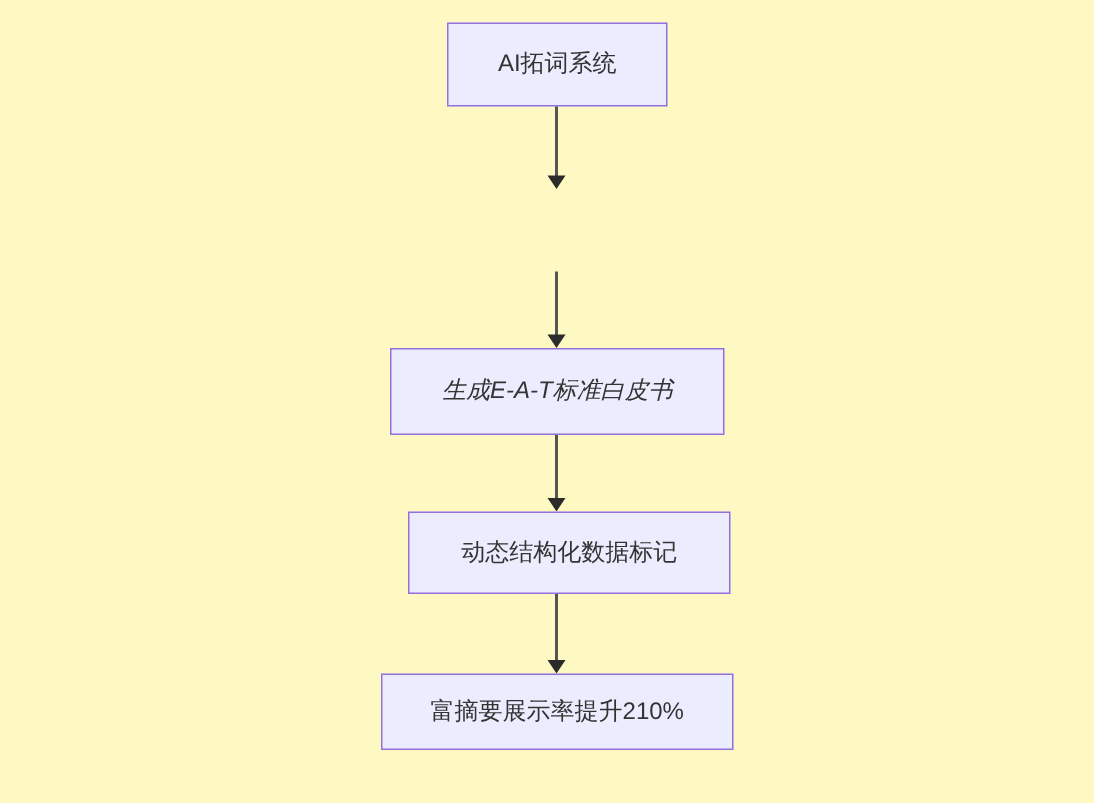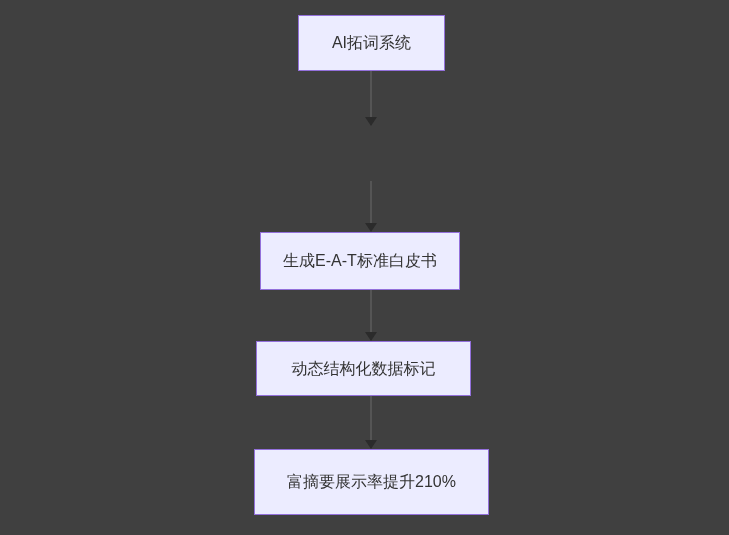--- a/index.html
+++ b/index.html
@@ -4,42 +4,42 @@
 <style>
   * { margin: 0; padding: 0; box-sizing: border-box; }
   html, body { background: #ffffff; }
   body {
     font-family: "Liberation Sans", "DejaVu Sans", sans-serif;
   }
   .canvas {
     position: relative;
     width: 729px;
     height: 535px;
-    background: #404040;
+    background: #fef9c3;
     overflow: hidden;
   }
   
   .node {
     position: absolute;
     background: #ECECFF;
     border: 1.5px solid #9370DB;
     display: flex;
     align-items: center;
     justify-content: center;
     color: #333333;
     font-size: 16px;
     line-height: 1.2;
     text-align: center;
     white-space: nowrap;
   }
   .node-1 { left: 298px; top: 15px;  width: 147px; height: 56px; }
   .node-2 { left: 273px; top: 126px; width: 198px; height: 55px; }
-  .node-3 { left: 260px; top: 232px; width: 200px; height: 58px; }
-  .node-4 { left: 256px; top: 341px; width: 215px; height: 55px; }
-  .node-5 { left: 254px; top: 449px; width: 235px; height: 66px; }
+  .node-3 { left: 260px; top: 232px; width: 223px; height: 58px; font-style: italic; }
+  .node-4 { left: 272px; top: 341px; width: 215px; height: 55px; }
+  .node-5 { left: 254px; top: 449px; width: 235px; height: 51px; }
 
   
   .edge {
     position: absolute;
     left: 364px;           
     width: 14px;
   }
   .edge-1 { top: 71px;  height: 55px; }
   .edge-2 { top: 181px; height: 51px; }
   .edge-3 { top: 290px; height: 51px; }

